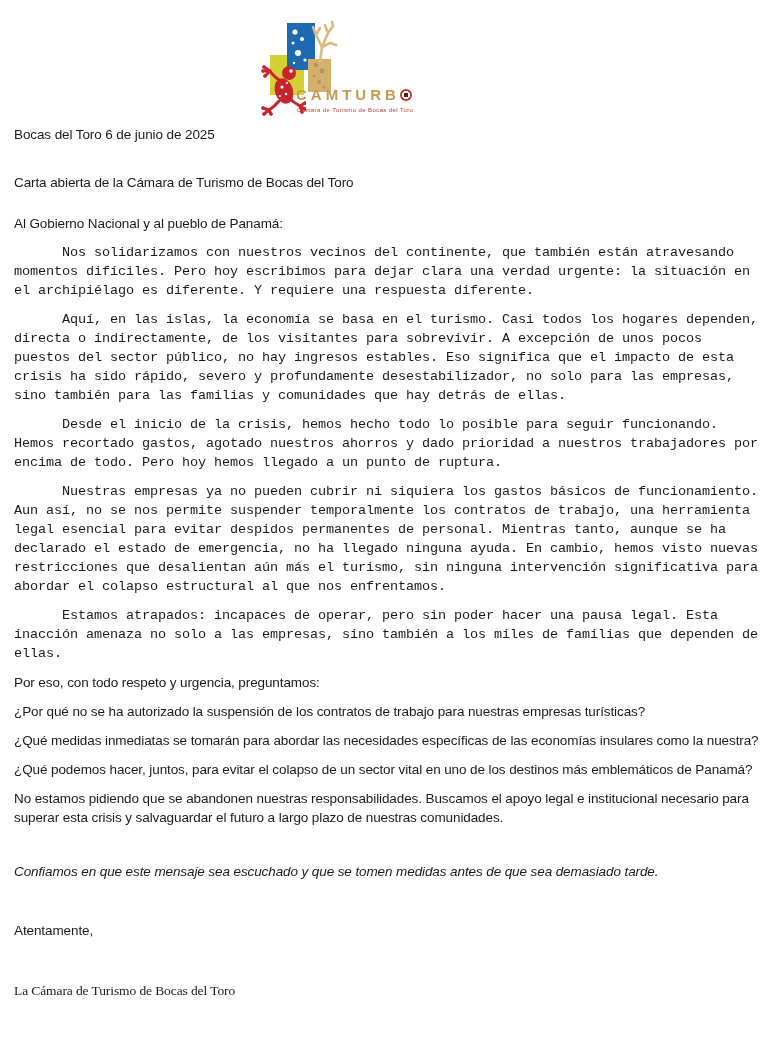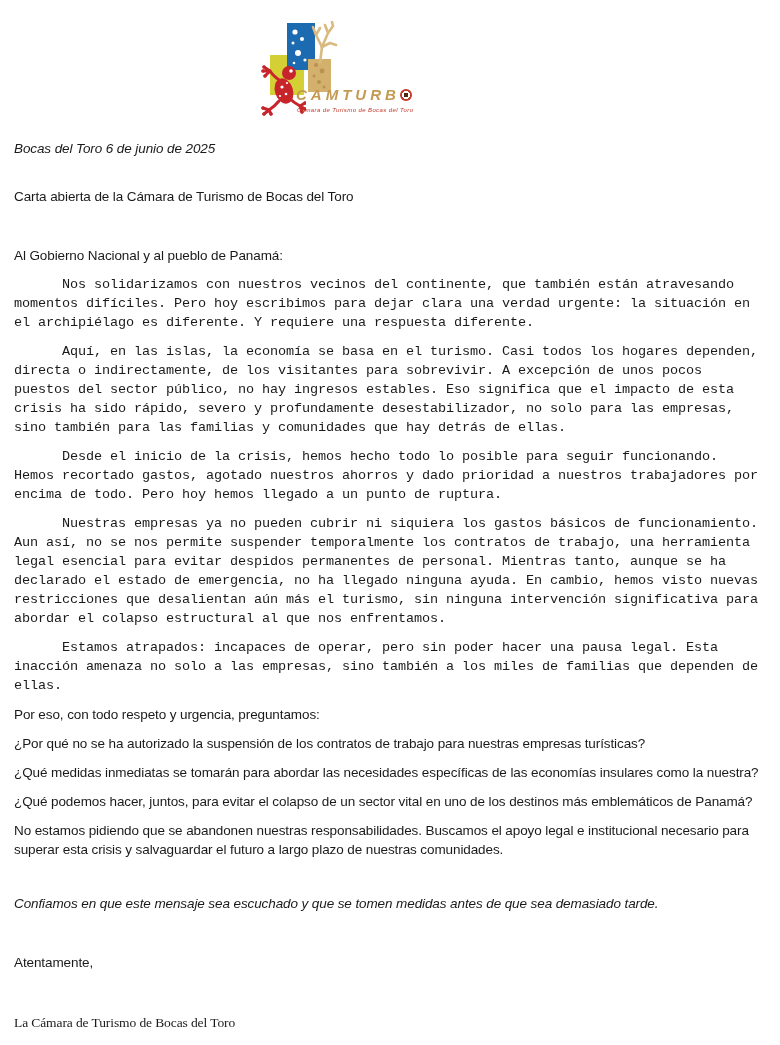--- a/index.html
+++ b/index.html
@@ -13,21 +13,20 @@
     letter-spacing: -0.1px;
   }
   .page { padding: 0 14px 40px 14px; }
 
   
   .logo {
     position: relative;
     width: 140px;
     height: 104px;
     margin: 15px 0 0 246px;
-    font-style: italic;
   }
   .logo .rect { position: absolute; }
   .rect-yellow { left: 10px; top: 40px; width: 34px; height: 40px; background: #d4cf35; z-index: 1; }
   .rect-blue   { left: 27px; top: 8px;  width: 28px; height: 47px; background: #1c6ab0; z-index: 2; }
   .rect-tan    { left: 48px; top: 44px; width: 23px; height: 33px; background: #d3b06c; z-index: 3; }
   .rect svg { display: block; width: 100%; height: 100%; }
   .coral { position: absolute; left: 50px; top: 6px; width: 30px; height: 42px; z-index: 3; }
   .frog  { position: absolute; left: 0px;  top: 44px; width: 46px; height: 57px; z-index: 4; }
   .wordmark-row {
     position: absolute; left: 36px; top: 72px; z-index: 5;
@@ -42,23 +41,23 @@
   }
   .tagline {
     position: absolute; left: 37px; top: 92px; z-index: 5;
     font-size: 6px; line-height: 7px; letter-spacing: 0.4px;
     color: #c0392b; white-space: nowrap;
   }
 
   
   p { margin: 0 0 10px 0; }
   .indent { text-indent: 48px; font-family: Liberation Mono, monospace; }
-  .date { margin-top: 20px; font-style: italic; }
+  .date { margin-top: 6px; }
   .title { margin-top: 29px; }
-  .salutation { margin-top: 40px; }
+  .salutation { margin-top: 22px; }
   .hope { margin-top: 35px; font-style: italic; }
   .closing { margin-top: 40px; }
   .signature { margin-top: 41px; font-family: Liberation Serif, serif; }
 </style>
 </head>
 <body>
 
 <div class="page">
 
   <div class="logo">

